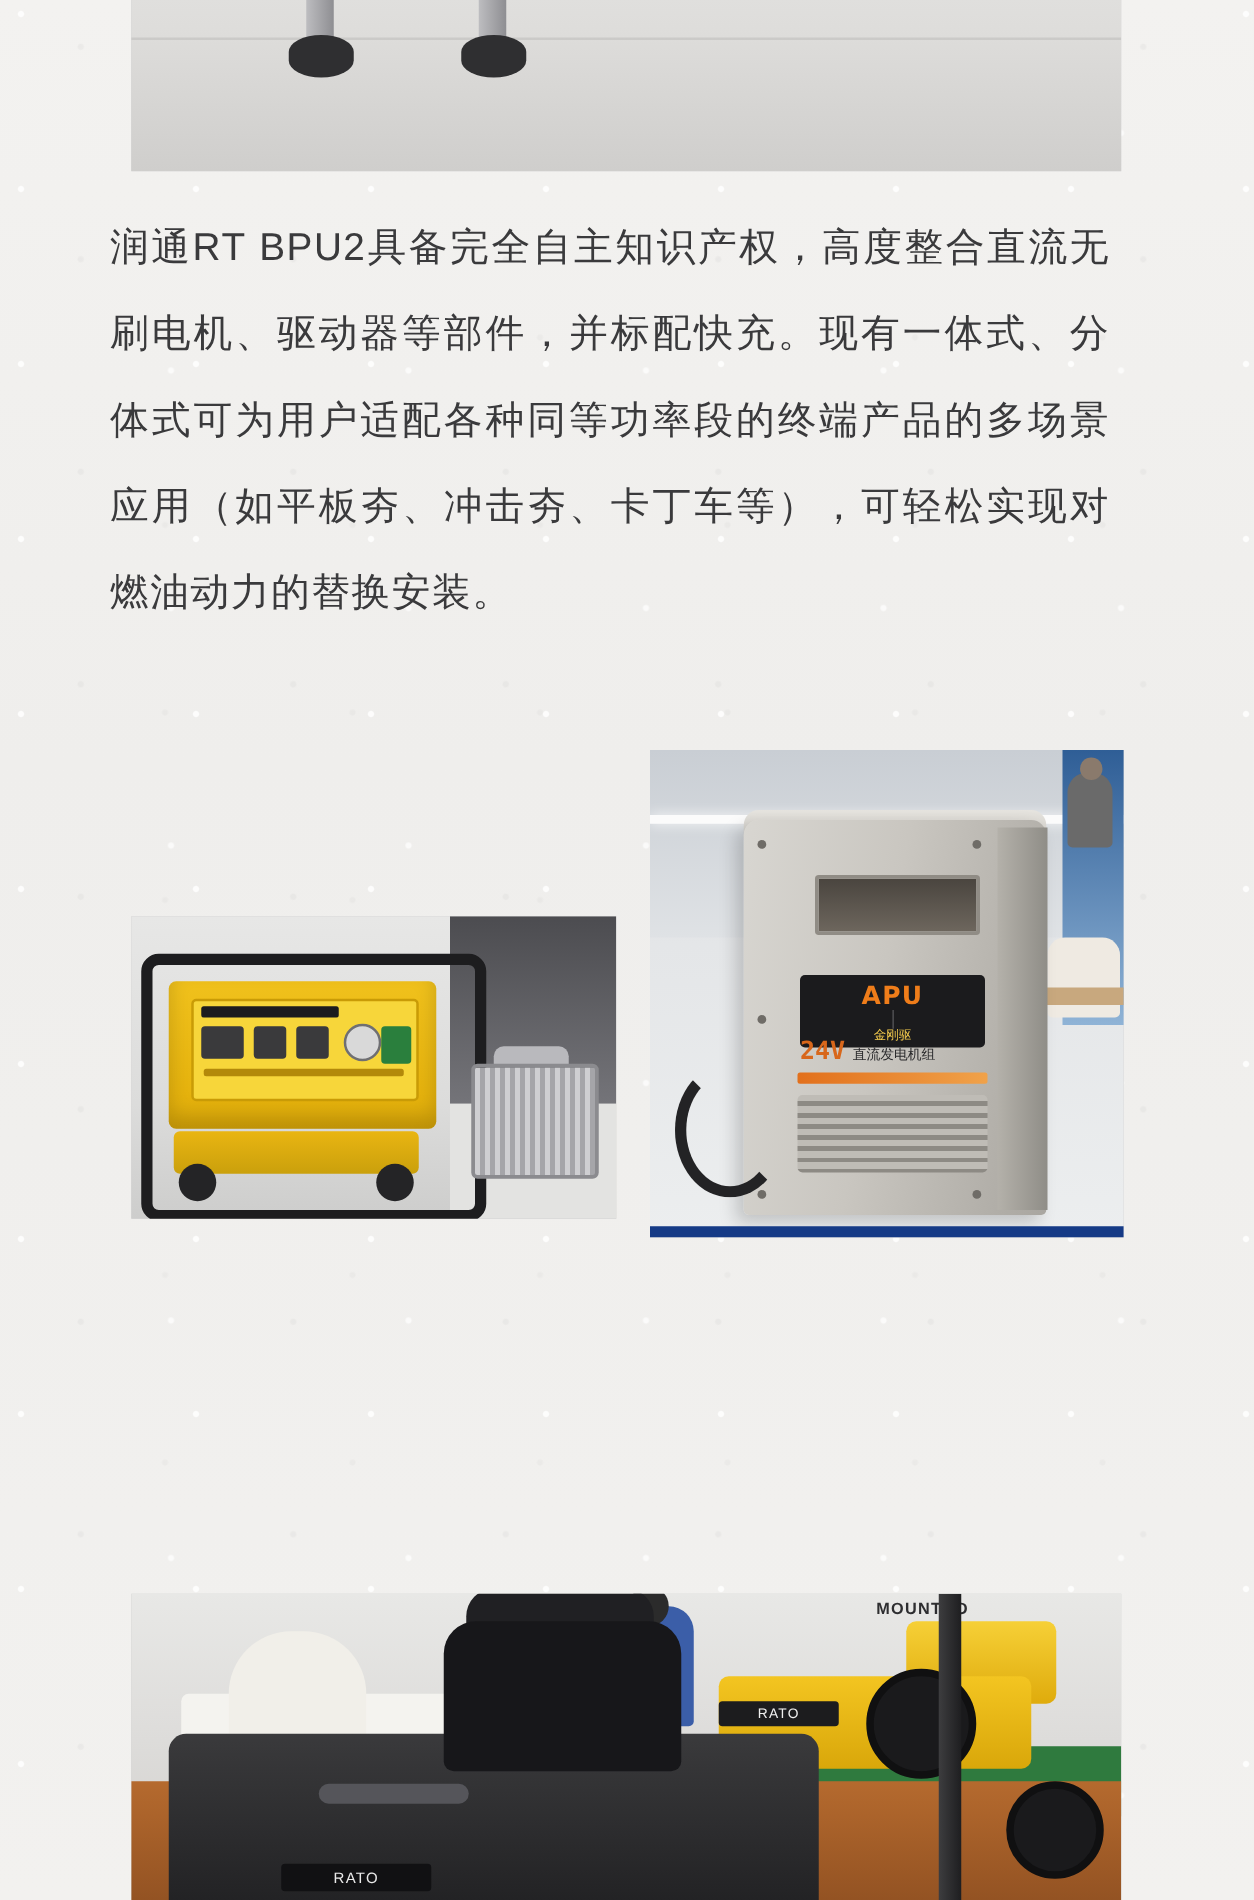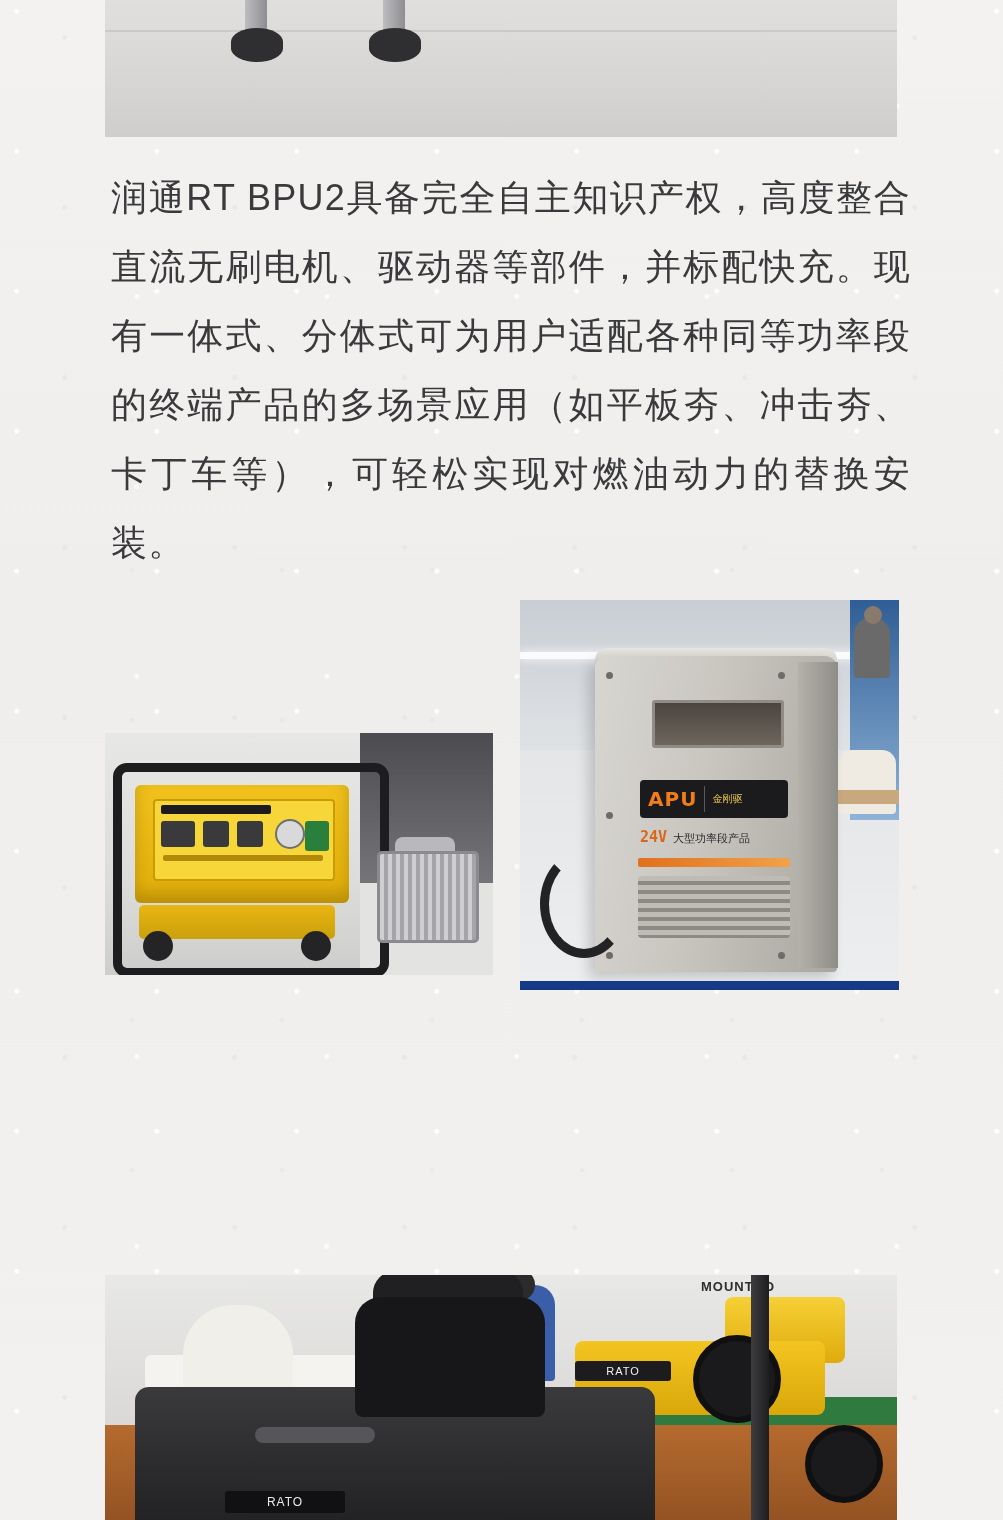--- a/index.html
+++ b/index.html
@@ -70,26 +70,26 @@
   #fig-apu .ledstrip { position:absolute; left:0; top:52px; width:379px; height:7px; background:#fbfbfb; box-shadow:0 0 10px rgba(255,255,255,0.9); }
   #fig-apu .rightpane { position:absolute; left:330px; top:0; width:49px; height:220px; background:linear-gradient(180deg,#2f5e96,#8fb3d6); }
   #fig-apu .person { position:absolute; left:334px; top:18px; width:36px; height:60px; background:#6a6a6a; border-radius:16px 16px 4px 4px; }
   #fig-apu .personhead { position:absolute; left:344px; top:6px; width:18px; height:18px; background:#8a7a6c; border-radius:50%; }
   #fig-apu .chair { position:absolute; left:318px; top:150px; width:58px; height:64px; background:#efeae2; border-radius:14px 14px 4px 4px; }
   #fig-apu .table { position:absolute; left:300px; top:190px; width:79px; height:14px; background:#c8a87e; }
   #fig-apu .unit { position:absolute; left:75px; top:56px; width:242px; height:316px; background:linear-gradient(100deg,#d8d6d1 0%,#c9c6c0 45%,#a9a6a0 100%); border-radius:12px 12px 4px 4px; box-shadow: -6px 6px 14px rgba(0,0,0,0.18); }
   #fig-apu .unit-top { position:absolute; left:75px; top:48px; width:242px; height:24px; background:linear-gradient(180deg,#e6e4df,#cfccc6); border-radius:12px 12px 0 0; }
   #fig-apu .side { position:absolute; left:278px; top:62px; width:40px; height:306px; background:linear-gradient(90deg,#b4b1aa,#8f8d87); }
   #fig-apu .window { position:absolute; left:132px; top:100px; width:126px; height:42px; background:linear-gradient(180deg,#4a453f,#6d665d); border:3px solid #908c85; border-radius:3px; }
-  #fig-apu .badge { position:absolute; left:120px; top:180px; width:148px; height:38px; background:#1b1b1d; border-radius:4px; display:flex; align-items:center; padding:17px 8px; box-sizing:border-box; }
+  #fig-apu .badge { position:absolute; left:120px; top:180px; width:148px; height:58px; background:#1b1b1d; border-radius:4px; display:flex; align-items:center; padding:4px 8px; box-sizing:border-box;flex-direction:column; }
   #fig-apu .badge .apu { color:#ef7d1a; font-weight:bold; font-size:20px; letter-spacing:1px; font-family:"DejaVu Sans", sans-serif; }
   #fig-apu .badge .sep { width:1px; height:26px; background:#5a5a5c; margin:0 7px; }
   #fig-apu .badge .cn { color:#f2c94c; font-size:10px; line-height:1.15; }
   #fig-apu .sublabel { position:absolute; left:120px; top:228px; width:148px; color:#2a2a2c; font-size:11px; display:flex; gap:6px; align-items:baseline; }
-  #fig-apu .sublabel .v { color:#d8671b; font-weight:bold; font-size:15px; font-family:"DejaVu Sans Mono", monospace; }
+  #fig-apu .sublabel .v { color:#d8671b; font-weight:bold; font-size:20px; font-family:"DejaVu Sans Mono", monospace; }
   #fig-apu .orangebar { position:absolute; left:118px; top:258px; width:152px; height:9px; background:linear-gradient(90deg,#e2701c,#f0a24a); border-radius:2px; }
   #fig-apu .vents { position:absolute; left:118px; top:276px; width:152px; height:62px; background:repeating-linear-gradient(180deg,#bfbcb6 0 5px,#8d8a84 5px 9px); border-radius:4px; }
   #fig-apu .bolt { position:absolute; width:7px; height:7px; background:#6f6c67; border-radius:50%; }
   #fig-apu .hose { position:absolute; left:20px; top:250px; width:70px; height:90px; border:9px solid #232325; border-radius:50%; border-right-color:transparent; border-top-color:transparent; }
   #fig-apu .bluebar { position:absolute; left:0; bottom:0; width:379px; height:9px; background:#153a86; }
 
   
   #fig-bottom { left: 105px; top: 1275px; width: 792px; height: 260px; }
   #fig-bottom .scene { position:absolute; inset:0; background:linear-gradient(180deg,#e8e8e6 0%,#dddcda 45%,#cfcdc9 100%); }
   #fig-bottom .carpet { position:absolute; left:0; top:150px; width:792px; height:110px; background:linear-gradient(180deg,#b56a2e,#8e4f21); }
@@ -107,24 +107,24 @@
   #fig-bottom .pole { position:absolute; left:646px; top:0; width:18px; height:260px; background:linear-gradient(90deg,#3d3d3f,#1e1e20); }
   #fig-bottom .tire { position:absolute; background:#1a1a1c; border-radius:50%; border:6px solid #101011; }
   #fig-bottom .handle { position:absolute; left:150px; top:152px; width:120px; height:16px; background:#55555a; border-radius:8px; }
   #fig-bottom .brandbox { position:absolute; left:470px; top:86px; width:96px; height:20px; background:#1c1c1e; border-radius:3px; color:#f0f0f0; font-size:11px; letter-spacing:1px; display:flex; align-items:center; justify-content:center; }
   #fig-bottom .brandbox2 { position:absolute; left:120px; top:216px; width:120px; height:22px; background:#111113; border-radius:3px; color:#e9e9e9; font-size:12px; letter-spacing:1px; display:flex; align-items:center; justify-content:center; }
   #fig-bottom .toptext { position:absolute; left:596px; top:4px; color:#2e2e30; font-size:13px; font-weight:bold; letter-spacing:1px; }
 
   
   .para {
     position: absolute;
-    left: 111px;
+    left: 88px;
     width: 800px;
     color: #3a3a3c;
-    font-size: 36px;
+    font-size: 31px;
     line-height: 69px;
     letter-spacing: 1.2px;
     text-align: justify;
     font-family: "Liberation Sans", "DejaVu Sans", sans-serif;
   }
   #para-1 { top: 163px; }
   #para-2 { top: 1036px; }
 </style>
 </head>
 <body>
@@ -198,21 +198,21 @@
       <div class="window"></div>
 
       <div class="badge">
         <span class="apu">APU</span>
         <span class="sep"></span>
         <span class="cn">金刚驱</span>
       </div>
 
       <div class="sublabel">
         <span class="v">24V</span>
-        <span>大型功率段产品</span>
+        <span>直流发电机组</span>
       </div>
 
       <div class="orangebar"></div>
       <div class="vents"></div>
 
       <div class="bolt" style="left:86px; top:72px;"></div>
       <div class="bolt" style="left:258px; top:72px;"></div>
       <div class="bolt" style="left:86px; top:352px;"></div>
       <div class="bolt" style="left:258px; top:352px;"></div>
       <div class="bolt" style="left:86px; top:212px;"></div>

